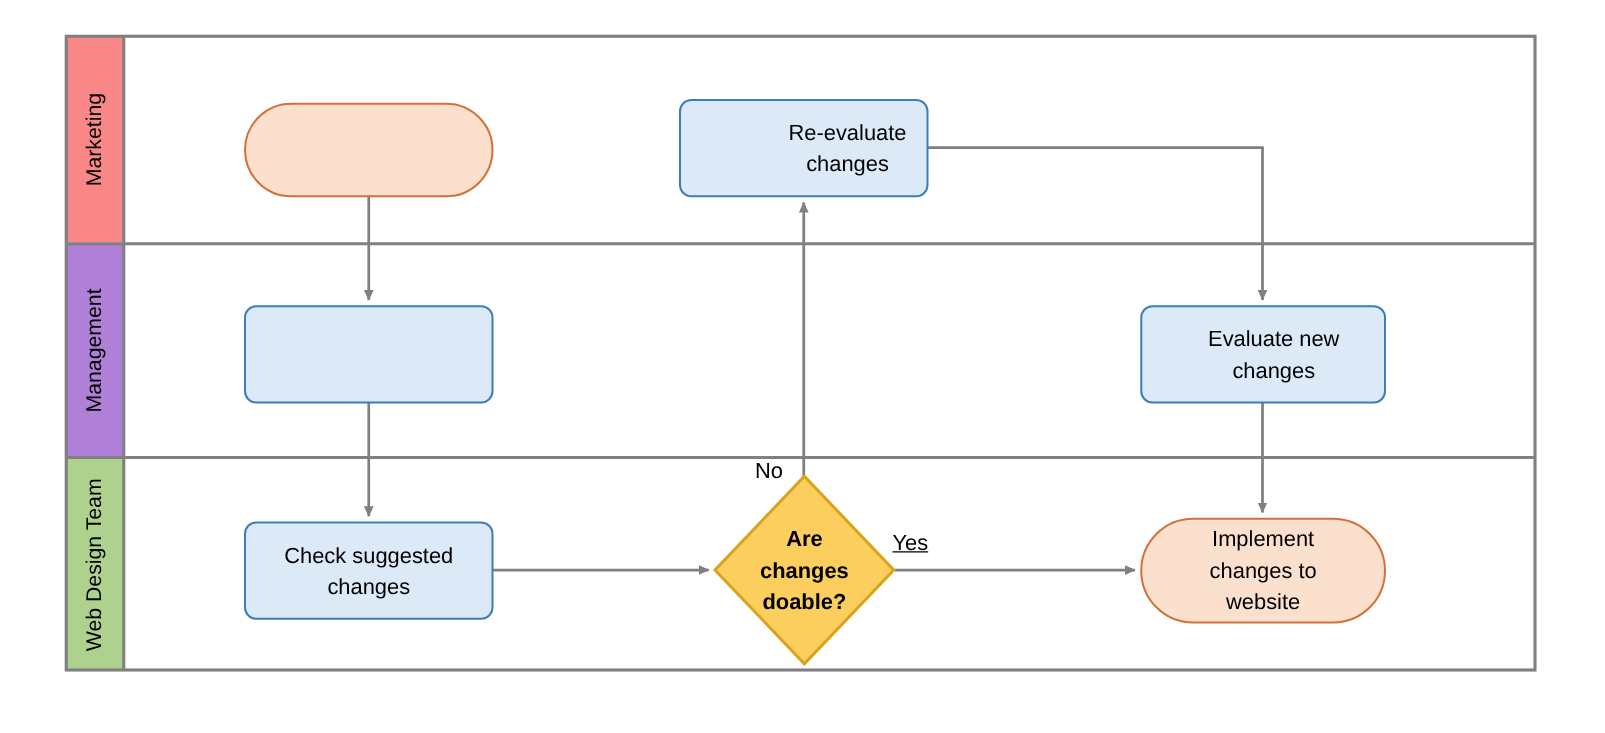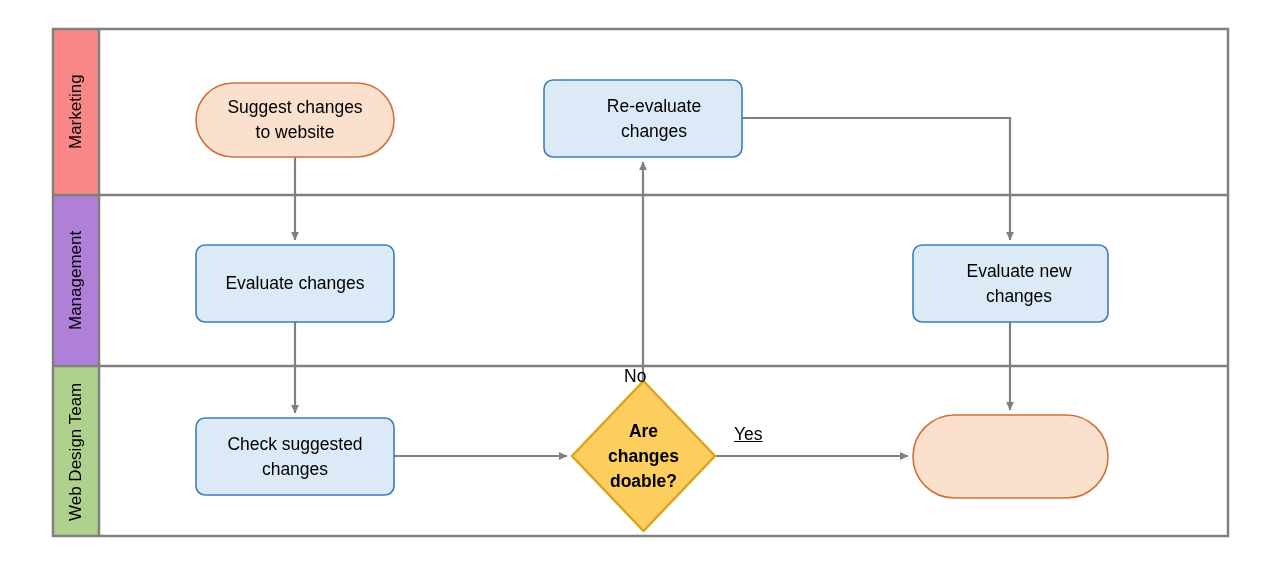--- a/index.html
+++ b/index.html
@@ -52,21 +52,20 @@
     pointer-events: none;
   }
   .edge-label {
     position: absolute;
     color: #000000;
     font-family: "Liberation Sans", sans-serif;
     font-size: 17.5px;
     line-height: 20px;
     pointer-events: none;
     white-space: nowrap;
-    margin-left: 20px;
   }
 </style>
 </head>
 <body>
 
 <div id="canvas">
 
   <svg id="svg-layer" viewBox="0 0 1284 586" xmlns="http://www.w3.org/2000/svg">
     <defs>
       <marker id="arrowhead" markerWidth="9" markerHeight="9" refX="8" refY="4.5" orient="auto" markerUnits="userSpaceOnUse">
@@ -121,36 +120,36 @@
       <rect x="913" y="415" width="195" height="83" rx="41.5" ry="41.5" fill="#FBE0CE" stroke="#D2703A" stroke-width="1.6"></rect>
     </g>
   </svg>
 
   <div class="lane-label" style="left:53px; top:29px; width:46px; height:165px;">Marketing</div>
 
   <div class="lane-label" style="left:53px; top:196px; width:46px; height:169px;">Management</div>
 
   <div class="lane-label" style="left:53px; top:367px; width:46px; height:169px;">Web Design Team</div>
 
-  <div class="node-label" style="left:196px; top:83px; width:198px; height:74px;">Suggest changes
-to website</div>
 
-  <div class="node-label" style="left:548px; top:80px; width:212px; height:77px;">Re-evaluate
+  <div class="node-label" style="left:572px; top:80px; width:212px; height:77px;">Re-evaluate
 changes</div>
 
-  <div class="node-label" style="left:196px; top:245px; width:198px; height:77px;">Evaluate changes</div>
 
   <div class="node-label" style="left:913px; top:245px; width:212px; height:77px;">Evaluate new
 changes</div>
 
   <div class="node-label" style="left:196px; top:418px; width:198px; height:77px;text-align:center;">Check suggested
 changes</div>
 
   <div class="node-label" style="left:572px; top:381px; width:143px; height:150px;font-weight:bold;">Are
 changes
 doable?</div>
 
+  <div class="node-label" style="left:913px; top:415px; width:195px; height:83px;">Implement
+changes to
+website</div>
 
   <div class="edge-label" style="left:604px; top:366px;">No</div>
 
   <div class="edge-label" style="left:714px; top:424px;text-decoration:underline;">Yes</div>
 
 </div>
 
 </body></html>

